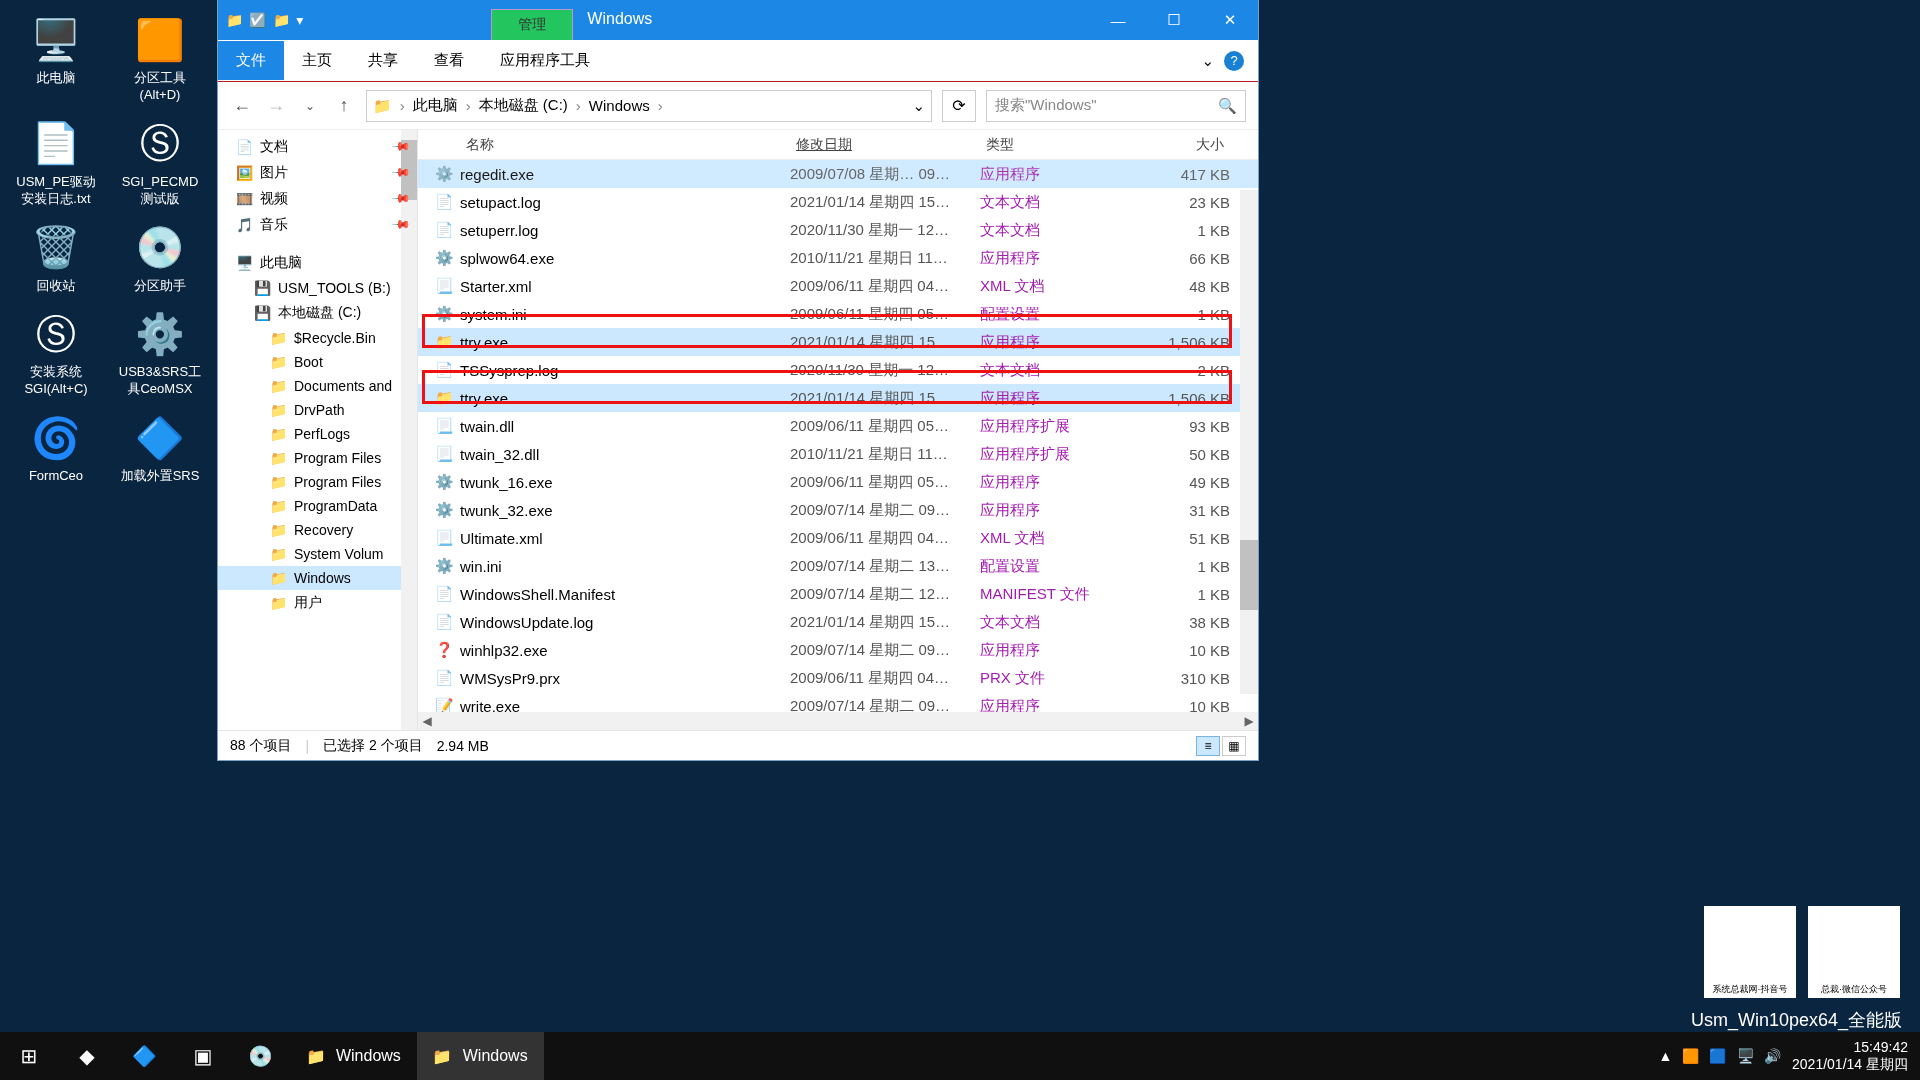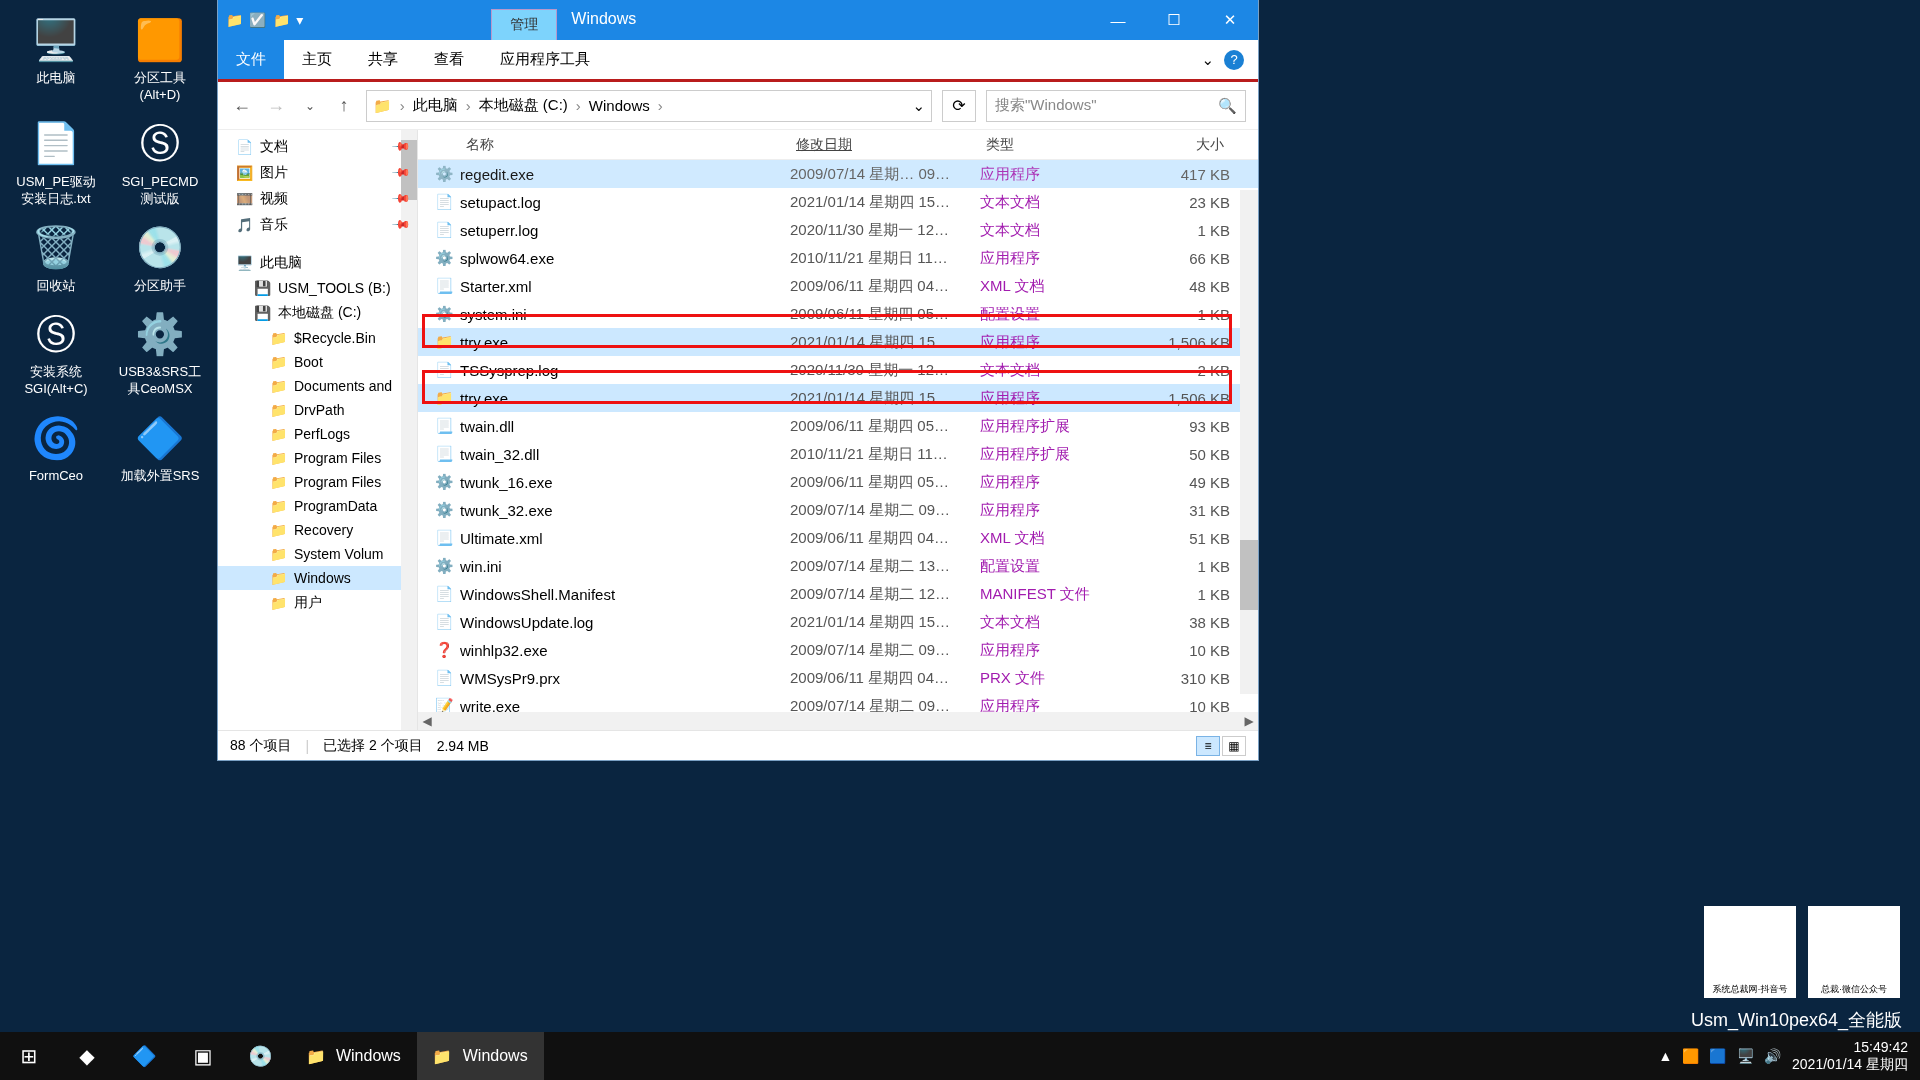--- a/index.html
+++ b/index.html
@@ -13,26 +13,26 @@
 .di-label { line-height: 1.3; word-break: break-word; }
 
 .sysinfo { position: absolute; top: 80px; right: 20px; font-family: Consolas, monospace; font-size: 18px; line-height: 2.2; color: #e8e8e8; }
 .qr-row { position: absolute; bottom: 82px; right: 20px; display: flex; gap: 12px; }
 .qr { width: 92px; height: 92px; background: white; color: black; font-size: 9px; display: flex; align-items: flex-end; justify-content: center; padding-bottom: 2px; }
 .watermark { position: absolute; bottom: 48px; right: 18px; font-size: 18px; }
 
 .explorer { position: absolute; top: 0; left: 218px; width: 1040px; height: 760px; background: white; color: black; display: flex; flex-direction: column; box-shadow: 0 0 0 1px #7aa0c4; }
 .titlebar { height: 40px; background: #1c87e5; display: flex; align-items: stretch; color: white; font-size: 14px; }
 .tb-left { display: flex; align-items: center; gap: 6px; padding: 0 8px; }
-.tb-tab { background: #7dd3fc; color: #333; padding: 6px 18px; align-self: flex-end; border: 1px solid #b898cc; border-bottom: none; }
+.tb-tab { background: #22c55e; color: #333; padding: 6px 26px; align-self: flex-end; border: 1px solid #b898cc; border-bottom: none; }
 .tb-title { padding: 10px 14px; font-size: 16px; }
 .tb-spacer { flex: 1; }
 .tb-btn { width: 56px; display: flex; align-items: center; justify-content: center; font-size: 15px; }
 
-.ribbon-tabs { height: 42px; background: white; display: flex; align-items: center; border-bottom: 3px solid #b91c1c; font-size: 15px; }
+.ribbon-tabs { height: 42px; background: white; display: flex; align-items: center; border-bottom: 1px solid #b91c1c; font-size: 15px; }
 .r-tab { padding: 10px 18px; }
 .r-tab.file { background: #1c87e5; color: white; }
 .ribbon-help { margin-left: auto; padding: 0 14px; display:flex; gap:10px; align-items:center; }
 .help-circle { width:20px; height:20px; border-radius:50%; background:#1a80d4; color:#fff; font-size:13px; display:flex; align-items:center; justify-content:center;}
 
 .addrbar { height: 48px; display: flex; align-items: center; gap: 10px; padding: 0 12px; border-bottom: 1px solid #eee; }
 .nav-arrow { width: 24px; height: 24px; display:flex; align-items:center; justify-content:center; color:#555; font-size:18px; }
 .crumbs { flex: 1; height: 32px; border: 1px solid #ccc; display: flex; align-items: center; padding: 0 6px; font-size: 15px; gap: 4px; }
 .crumb-sep { color:#888; margin:0 4px; }
 .refresh { width: 34px; height: 32px; border: 1px solid #ccc; display:flex; align-items:center; justify-content:center; }
@@ -298,21 +298,21 @@
         <div class="ch-spacer"></div>
         <div class="ch ch-name">名称</div>
         <div class="ch ch-date">修改日期</div>
         <div class="ch ch-type">类型</div>
         <div class="ch ch-size">大小</div>
       </div>
       <div class="filelist" id="filelist">
         <div class="row selected cut">
             <div class="fi-ico">⚙️</div>
     <div class="fi-name">regedit.exe</div>
-    <div class="fi-date">2009/07/14 星期… 09…</div>
+    <div class="fi-date">2009/07/08 星期… 09…</div>
     <div class="fi-type">应用程序</div>
     <div class="fi-size">417 KB</div>
           </div>
           <div class="row">
             <div class="fi-ico">📄</div>
     <div class="fi-name">setupact.log</div>
     <div class="fi-date">2021/01/14 星期四 15…</div>
     <div class="fi-type">文本文档</div>
     <div class="fi-size">23 KB</div>
           </div>

